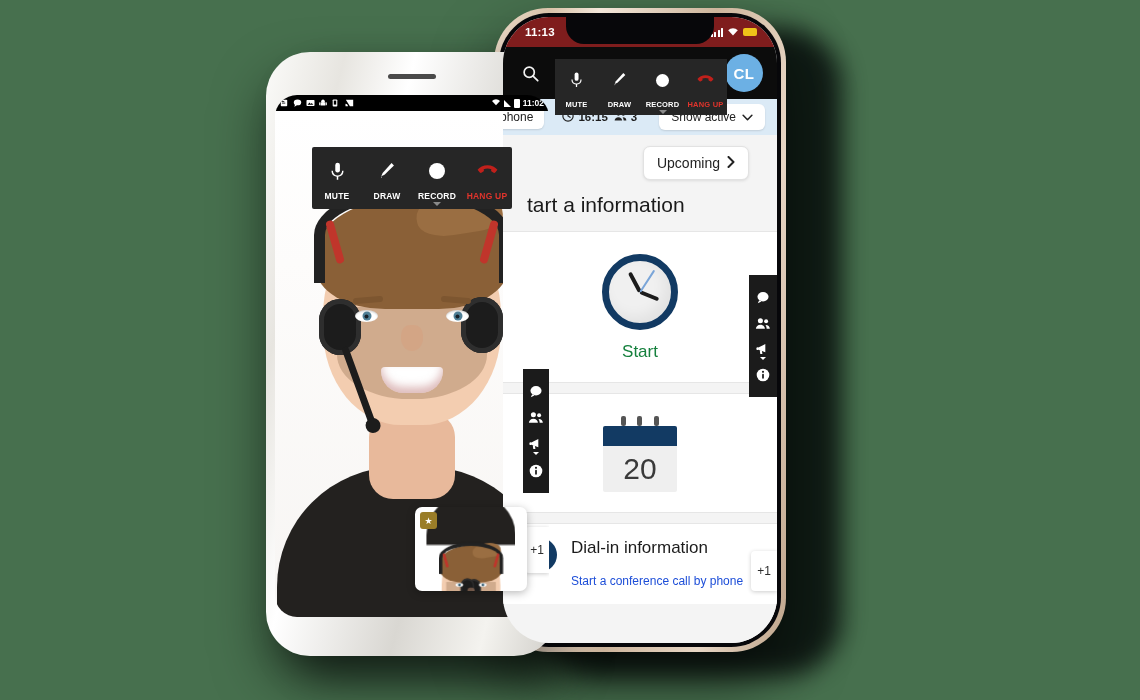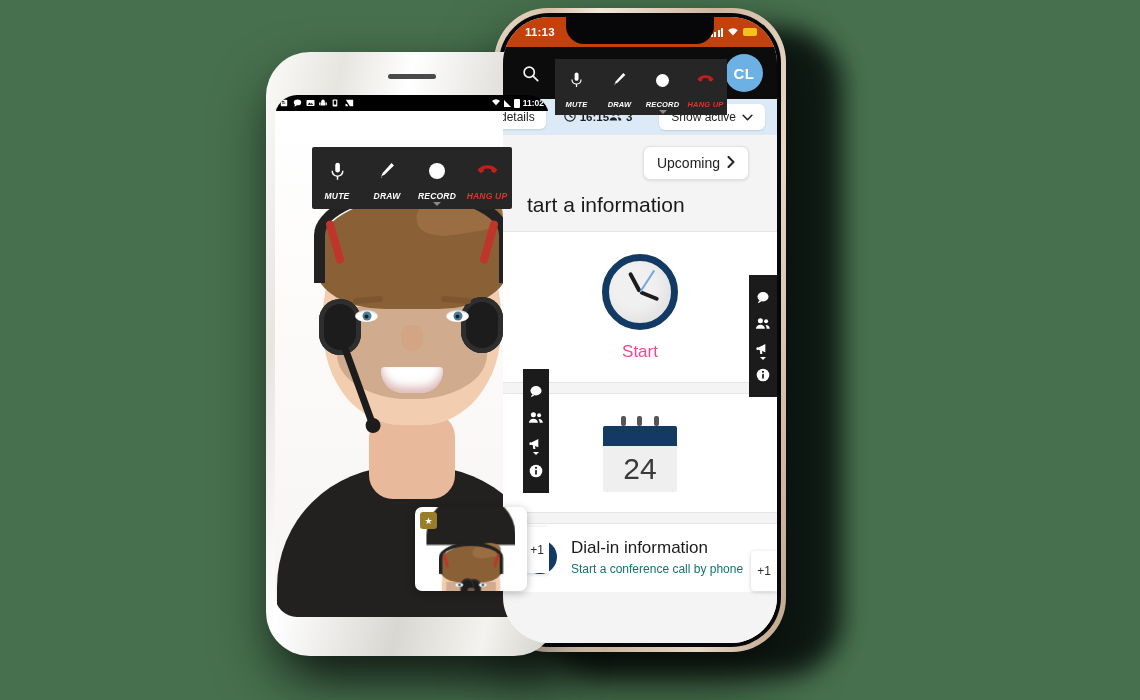--- a/index.html
+++ b/index.html
@@ -61,21 +61,21 @@
   .notch {
     position: absolute; top: 0; left: 50%;
     transform: translateX(-50%);
     width: 148px; height: 27px;
     background: #07070a;
     border-radius: 0 0 18px 18px;
     z-index: 30;
   }
   .status-ios {
     position: absolute; top: 0; left: 0; right: 0; height: 30px;
-    background: #c2410c; color: #fff;
+    background: #7f1d1d; color: #fff;
     display: flex; align-items: center; justify-content: space-between;
     padding: 0 20px 0 22px;
     font-size: 11.5px; font-weight: bold;
     z-index: 20;
     letter-spacing: .2px;
     text-align: right;
   }
   .status-ios .right { display: flex; align-items: center; gap: 4px; }
   .bars { display: inline-flex; align-items: flex-end; gap: 1.5px; height: 9px; }
   .bars i { display: block; width: 2px; background: #fff; border-radius: .5px; }
@@ -111,21 +111,21 @@
     position: absolute;
     background: #262626;
     display: flex; align-items: flex-end; justify-content: center;
     gap: 0;
     z-index: 40;
   }
   .callbar-back { left: 52px; top: 42px; width: 172px; height: 56px; padding-bottom: 6px; }
   .cbtn {
     display: flex; flex-direction: column; align-items: center;
     justify-content: flex-end; gap: 10px;
-    color: #fff; width: 43px; position: relative; font-style: italic;
+    color: #fff; width: 43px; position: relative;
   }
   .cbtn .glyph { height: 20px; display:flex; align-items:center; justify-content:center; }
   .cbtn .lbl { font-size: 7.5px; font-weight: bold; letter-spacing: .2px; white-space: nowrap;}
   .cbtn.danger .lbl { color: #e0342c; }
   .rec-dot { width: 13px; height: 13px; border-radius: 50%; background: #fff; }
   .caret-sm {
     position: absolute; bottom: -5px; left: 50%; transform: translateX(-50%);
     width: 0; height: 0;
     border-left: 4px solid transparent; border-right: 4px solid transparent;
     border-top: 4px solid #8a8a8a;
@@ -137,21 +137,21 @@
     background: #dbeaf6;
     display: flex; align-items: center;
     z-index: 10;
     font-size: 12px; color: #1d1d1d;
   }
   .pill-white {
     background: #fff; border-radius: 6px; padding: 5px 11px;
     font-size: 12px; color: #222; box-shadow: 0 1px 2px rgba(0,0,0,.12);
     white-space: nowrap;
   }
-  .ds-mid { display: flex; align-items: center; gap: 0; margin-left: 18px; font-weight: bold; font-size: 11.5px;}
+  .ds-mid { display: flex; align-items: center; gap: 6px; margin-left: 18px; font-weight: bold; font-size: 11.5px;}
   .ds-mid span.g { display:flex; align-items:center; gap:4px; }
   .ds-right { margin-left: auto; margin-right: 12px; }
   .ds-right .pill-white { display:flex; align-items:center; gap:6px; padding: 6px 12px; font-weight:500;}
 
   
   .back-body {
     position: absolute; top: 118px; left: 0; right: 0; bottom: 0;
     background: #f4f4f4; overflow: hidden; z-index: 5;
   }
   .upcoming-row {
@@ -165,21 +165,21 @@
     box-shadow: 0 1px 3px rgba(0,0,0,.1);
   }
   .page-title-back {
     font-size: 21px; font-weight: 400; color: #1a1a1a;
     padding: 2px 0 14px 24px; background: #f4f4f4;
   }
   .card-back {
     background: #fff; border-top: 1px solid #e6e6e6; border-bottom: 1px solid #e6e6e6;
     padding: 22px 10px 20px; text-align: center; margin-bottom: 10px;
   }
-  .card-title { font-size: 17px; color: #ec4899; margin-top: 12px; }
+  .card-title { font-size: 17px; color: #15803d; margin-top: 12px; }
   .card-sub { font-size: 12px; color: #7c7c7c; margin-top: 5px; }
 
   
   .clock {
     width: 76px; height: 76px; border-radius: 50%;
     background: #f0f0f0; border: 7px solid #123a63;
     position: relative; margin: 0 auto;
     box-shadow: inset -6px -6px 14px rgba(0,0,0,.06);
   }
   .clock .hand-h, .clock .hand-m, .clock .hand-s {
@@ -196,29 +196,29 @@
   .cal .rings i { width: 5px; height: 10px; background: #555; border-radius: 2px; display:block; }
   .cal .head { height: 20px; background: #123a63; border-radius: 2px 2px 0 0; }
   .cal .bodyc {
     height: 46px; background: #efefef;
     display: flex; align-items: center; justify-content: center;
     font-size: 30px; color: #3a3a3a; font-weight: 400;
     border-radius: 0 0 2px 2px;
   }
   .dialin-row {
     background: #fff; border-top: 1px solid #e6e6e6;
-    padding: 14px 20px 16px 20px; display: flex; gap: 14px; align-items: center;
+    padding: 14px 20px 16px 20px; display: flex; gap: 14px; align-items: flex-start;
   }
   .phone-circ {
     width: 34px; height: 34px; border-radius: 50%; background: #123a63;
     display: flex; align-items: center; justify-content: center; flex: none;
     color: #fff;
   }
   .dialin-t { font-size: 17px; color: #1c1c1c; }
-  .dialin-s { font-size: 12px; color: #0f766e; margin-top: 4px; }
+  .dialin-s { font-size: 12px; color: #1d4ed8; margin-top: 16px; }
 
   
   .sidetools {
     position: absolute; background: #1b1b1b;
     display: flex; flex-direction: column; align-items: center;
     z-index: 45;
   }
   .sidetools .st {
     color: #fff; display: flex; align-items: center; justify-content: center;
     position: relative;
@@ -462,21 +462,21 @@
             <span class="glyph">
               <svg width="17" height="12" viewBox="0 0 22 14" fill="#c0201b">
                 <path d="M11 1C6.6 1 2.7 2.9.6 5.8l2.1 2.6c.6.7 1.6.8 2.3.3l1.7-1.2c.4-.3.6-.8.5-1.3l-.2-1C8.3 4.7 9.6 4.5 11 4.5s2.7.2 4 .7l-.2 1c-.1.5.1 1 .5 1.3l1.7 1.2c.7.5 1.7.4 2.3-.3l2.1-2.6C19.3 2.9 15.4 1 11 1Z"></path>
               </svg>
             </span>
             <span class="lbl">HANG UP</span>
           </div>
         </div>
 
         <div class="details-strip">
-          <span class="pill-white" style="margin-left:-14px">details</span>
+          <span class="pill-white" style="margin-left:-14px">phone</span>
           <span class="ds-mid">
             <span class="g">
               <span>
                 <svg width="12" height="12" viewBox="0 0 14 14" fill="none" stroke="#222" stroke-width="1.4">
                   <circle cx="7" cy="7" r="6"></circle>
                     <path d="M7 3.6V7l2.4 1.6" stroke-linecap="round"></path>
                 </svg>
               </span>
               <span>16:15</span>
             </span>
@@ -528,21 +528,21 @@
           </div>
 
           <div class="card-back">
             <div class="cal">
               <div class="rings">
                   <i></i>
                   <i></i>
                   <i></i>
                 </div>
               <div class="head"></div>
-              <div class="bodyc">24</div>
+              <div class="bodyc">20</div>
             </div>
           </div>
 
           <div class="dialin-row">
             <span class="phone-circ">
               <svg width="16" height="16" viewBox="0 0 20 20" fill="#fff">
                 <path d="M6.2 2.4 8 6 6.3 7.8c.9 2 2.3 3.4 4.2 4.3l1.8-1.8 3.6 1.8-.5 3.2c-.2 1-1 1.6-2 1.5C7.6 16.3 3.1 11.8 2.3 6c-.1-1 .5-1.9 1.5-2.1Z"></path>
               </svg>
             </span>
             <span>

